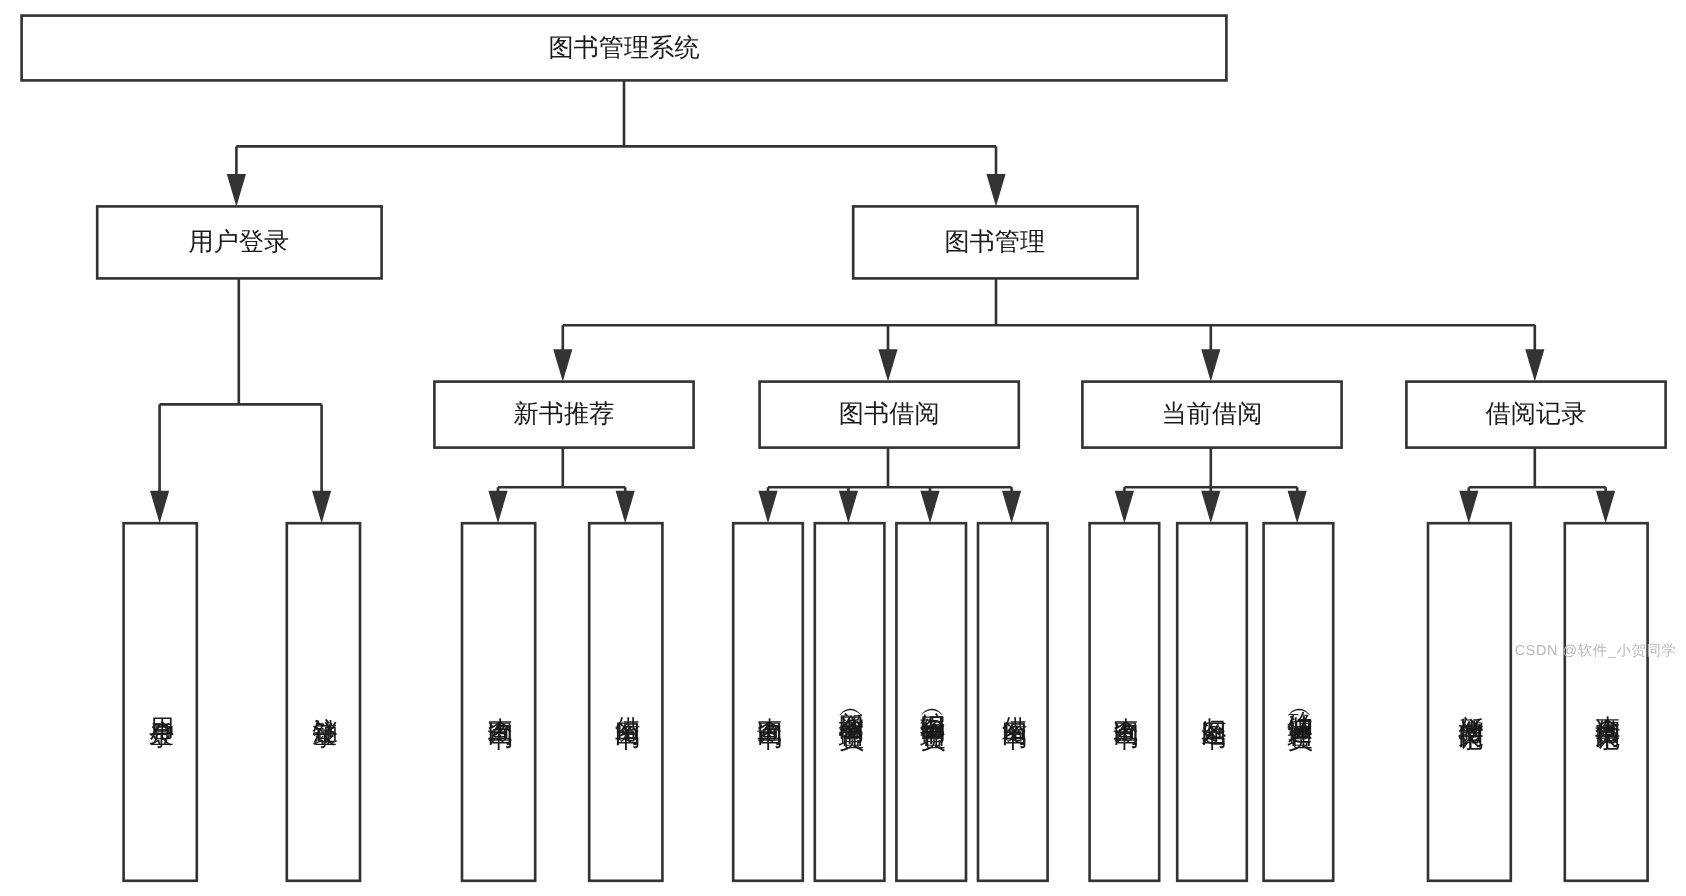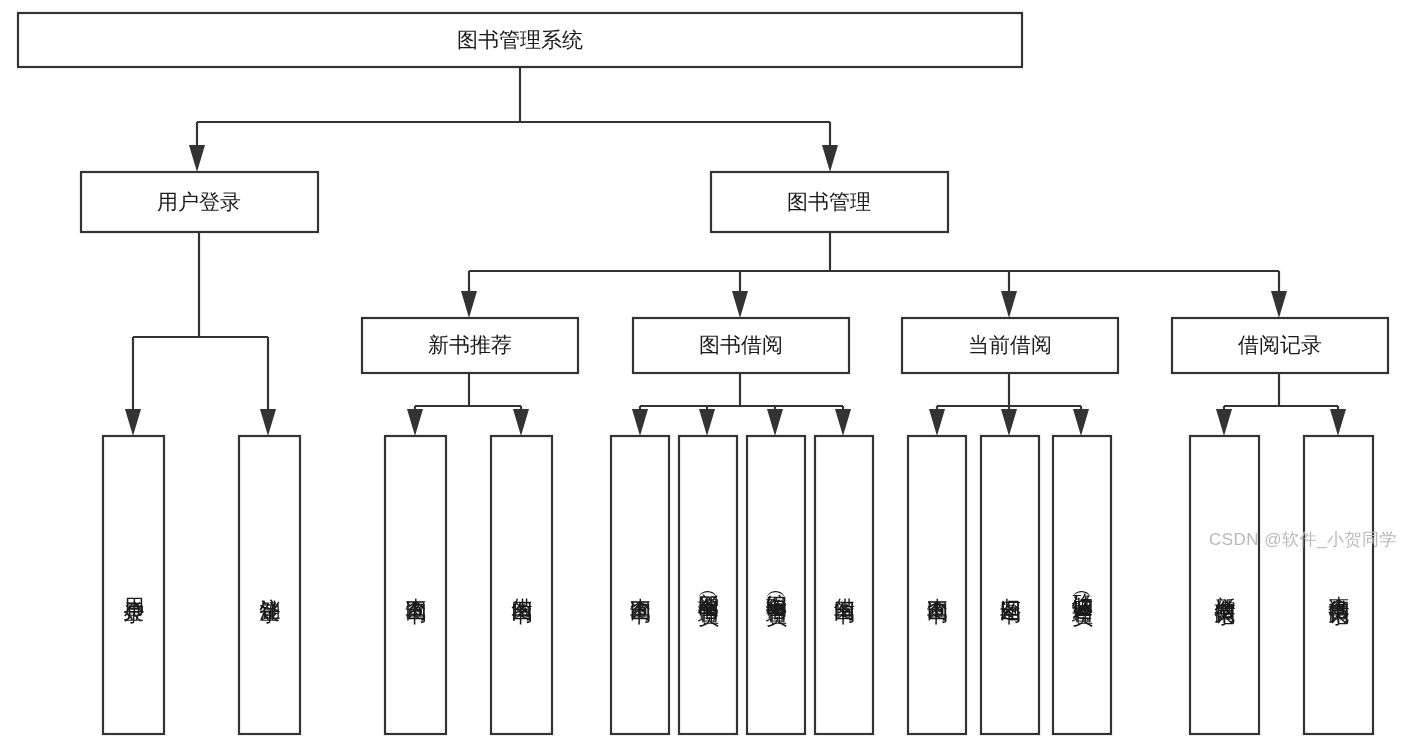--- a/index.html
+++ b/index.html
@@ -62,21 +62,21 @@
     justify-content: center;
     text-align: center;
     white-space: normal;
     pointer-events: none;
   }
   .watermark {
     position: absolute;
     right: 8px;
     bottom: 6px;
     font-family: "Liberation Sans", "DejaVu Sans", sans-serif;
-    font-size: 17px;
+    font-size: 12px;
     color: #b9b9b9;
     letter-spacing: 0.5px;
     white-space: nowrap;
   }
 </style>
 </head>
 <body>
 
 <div id="diagram-root">
 

